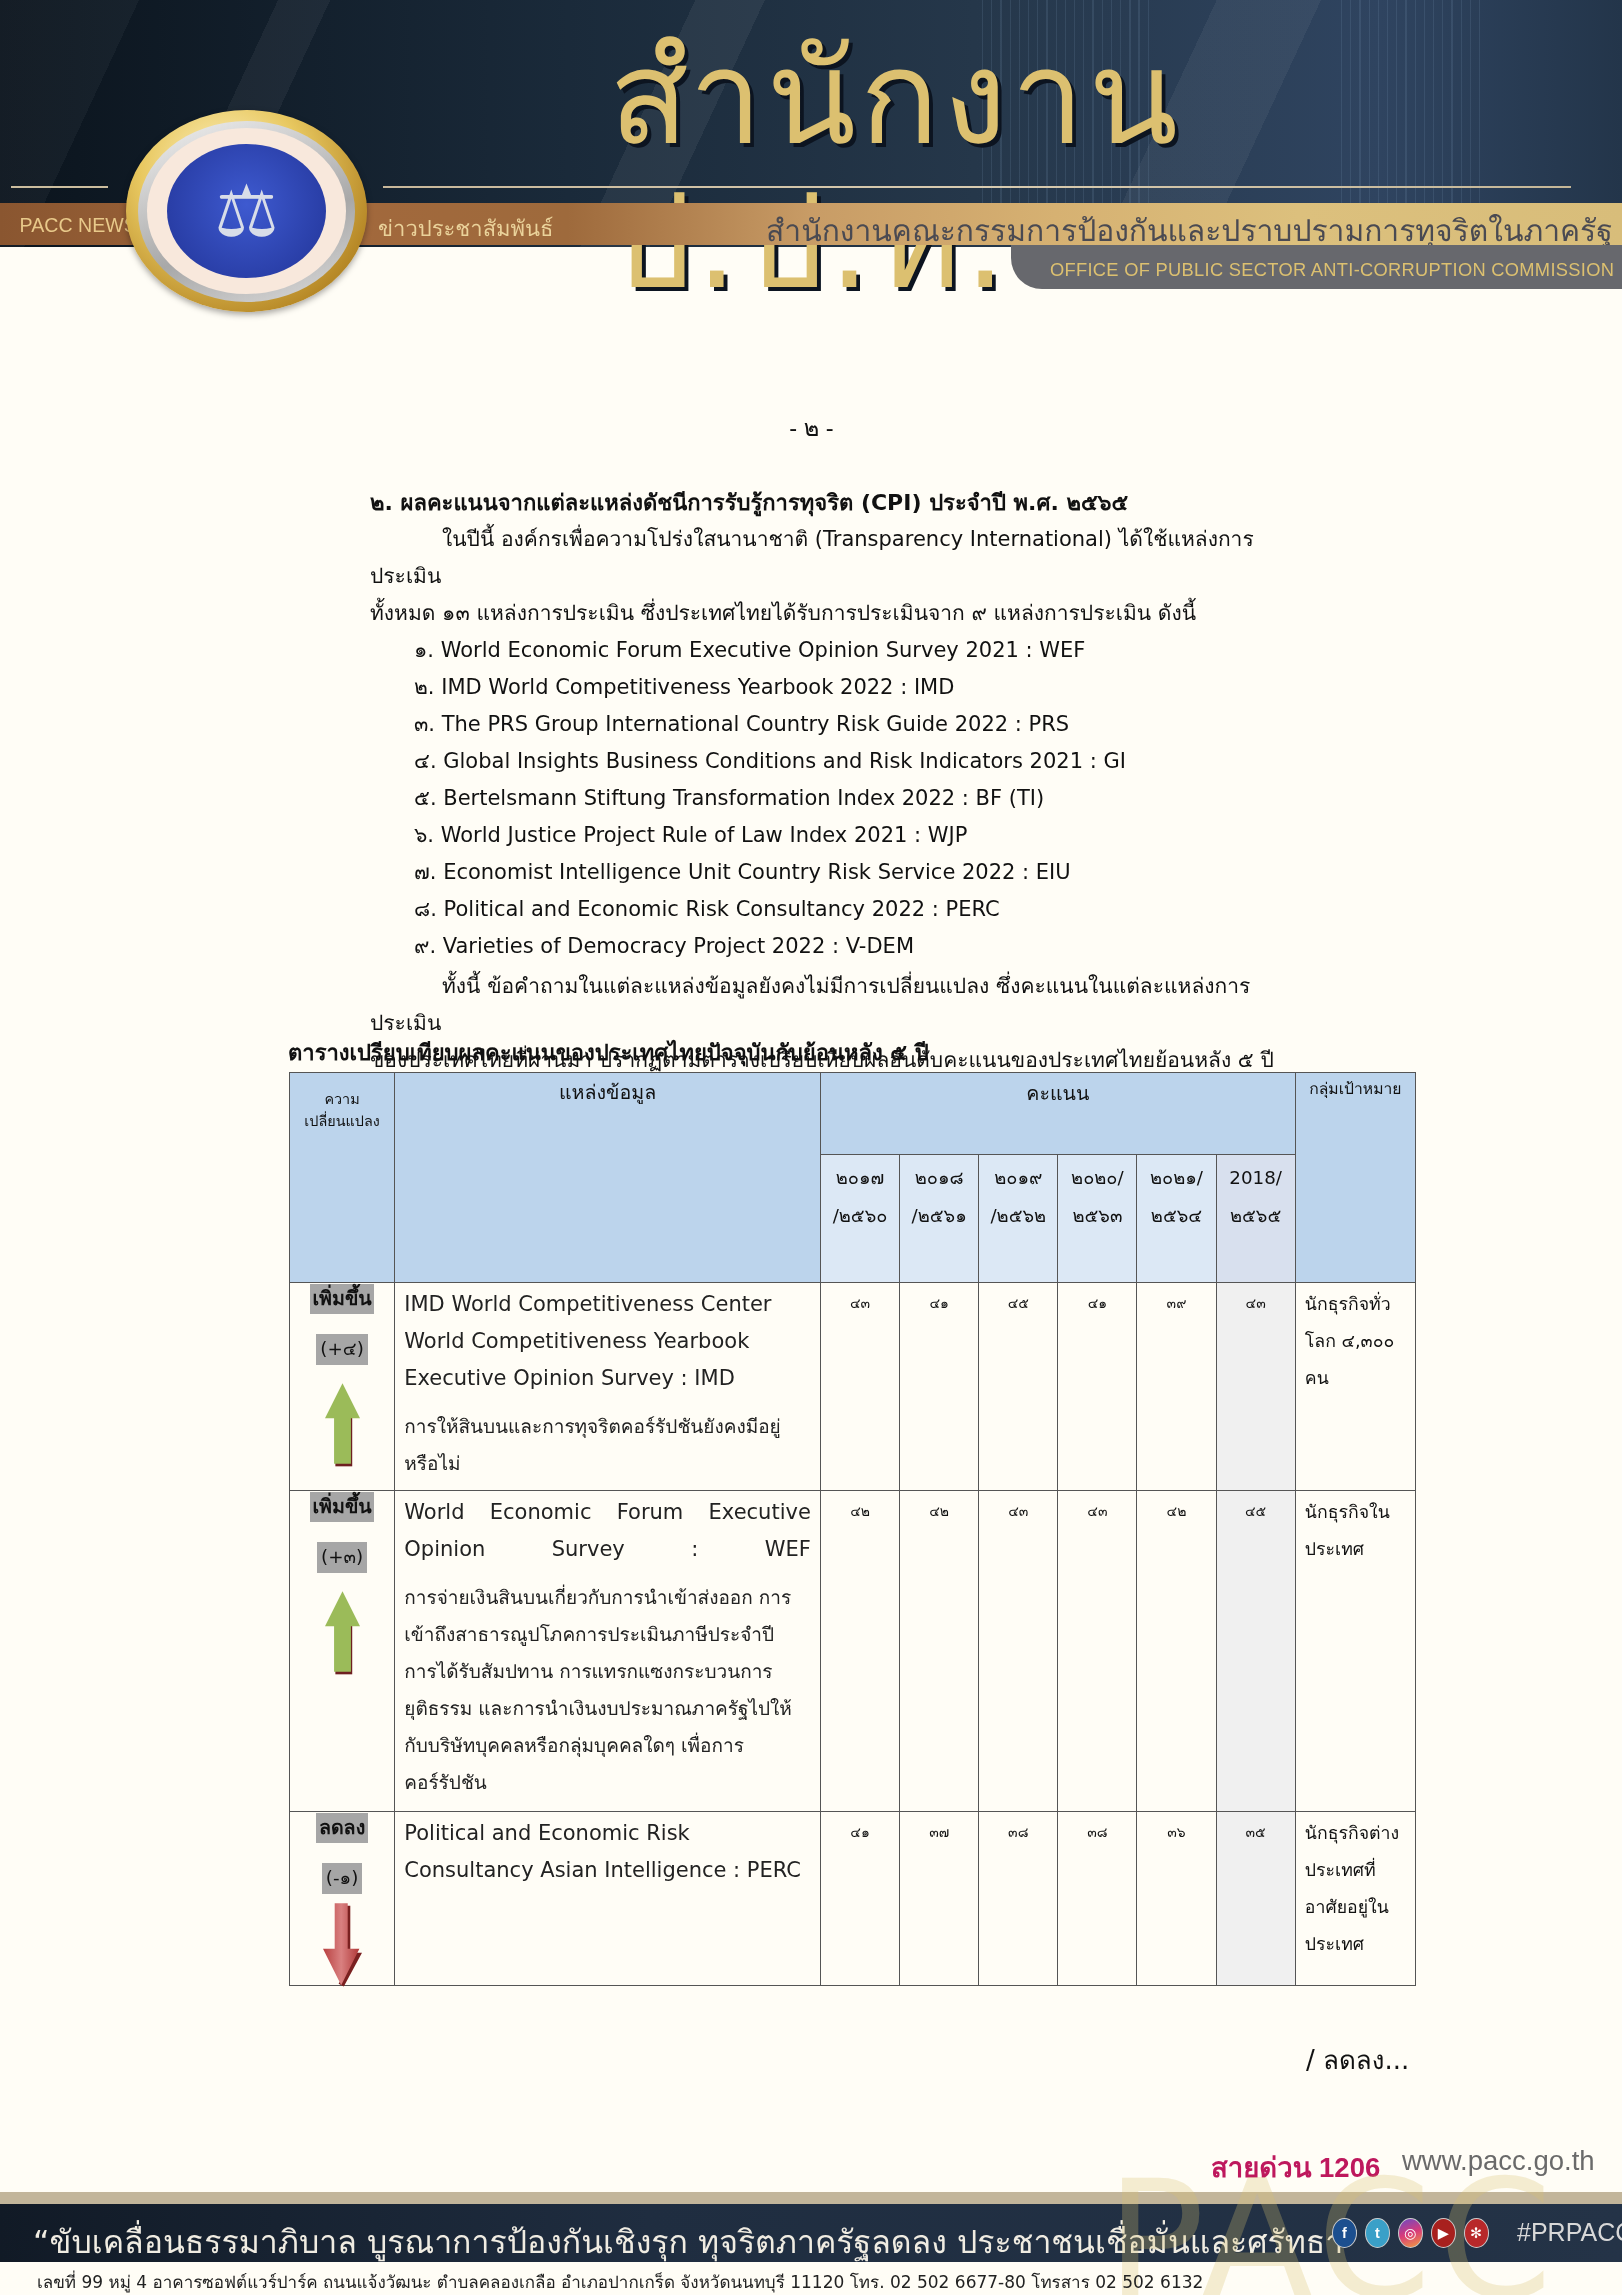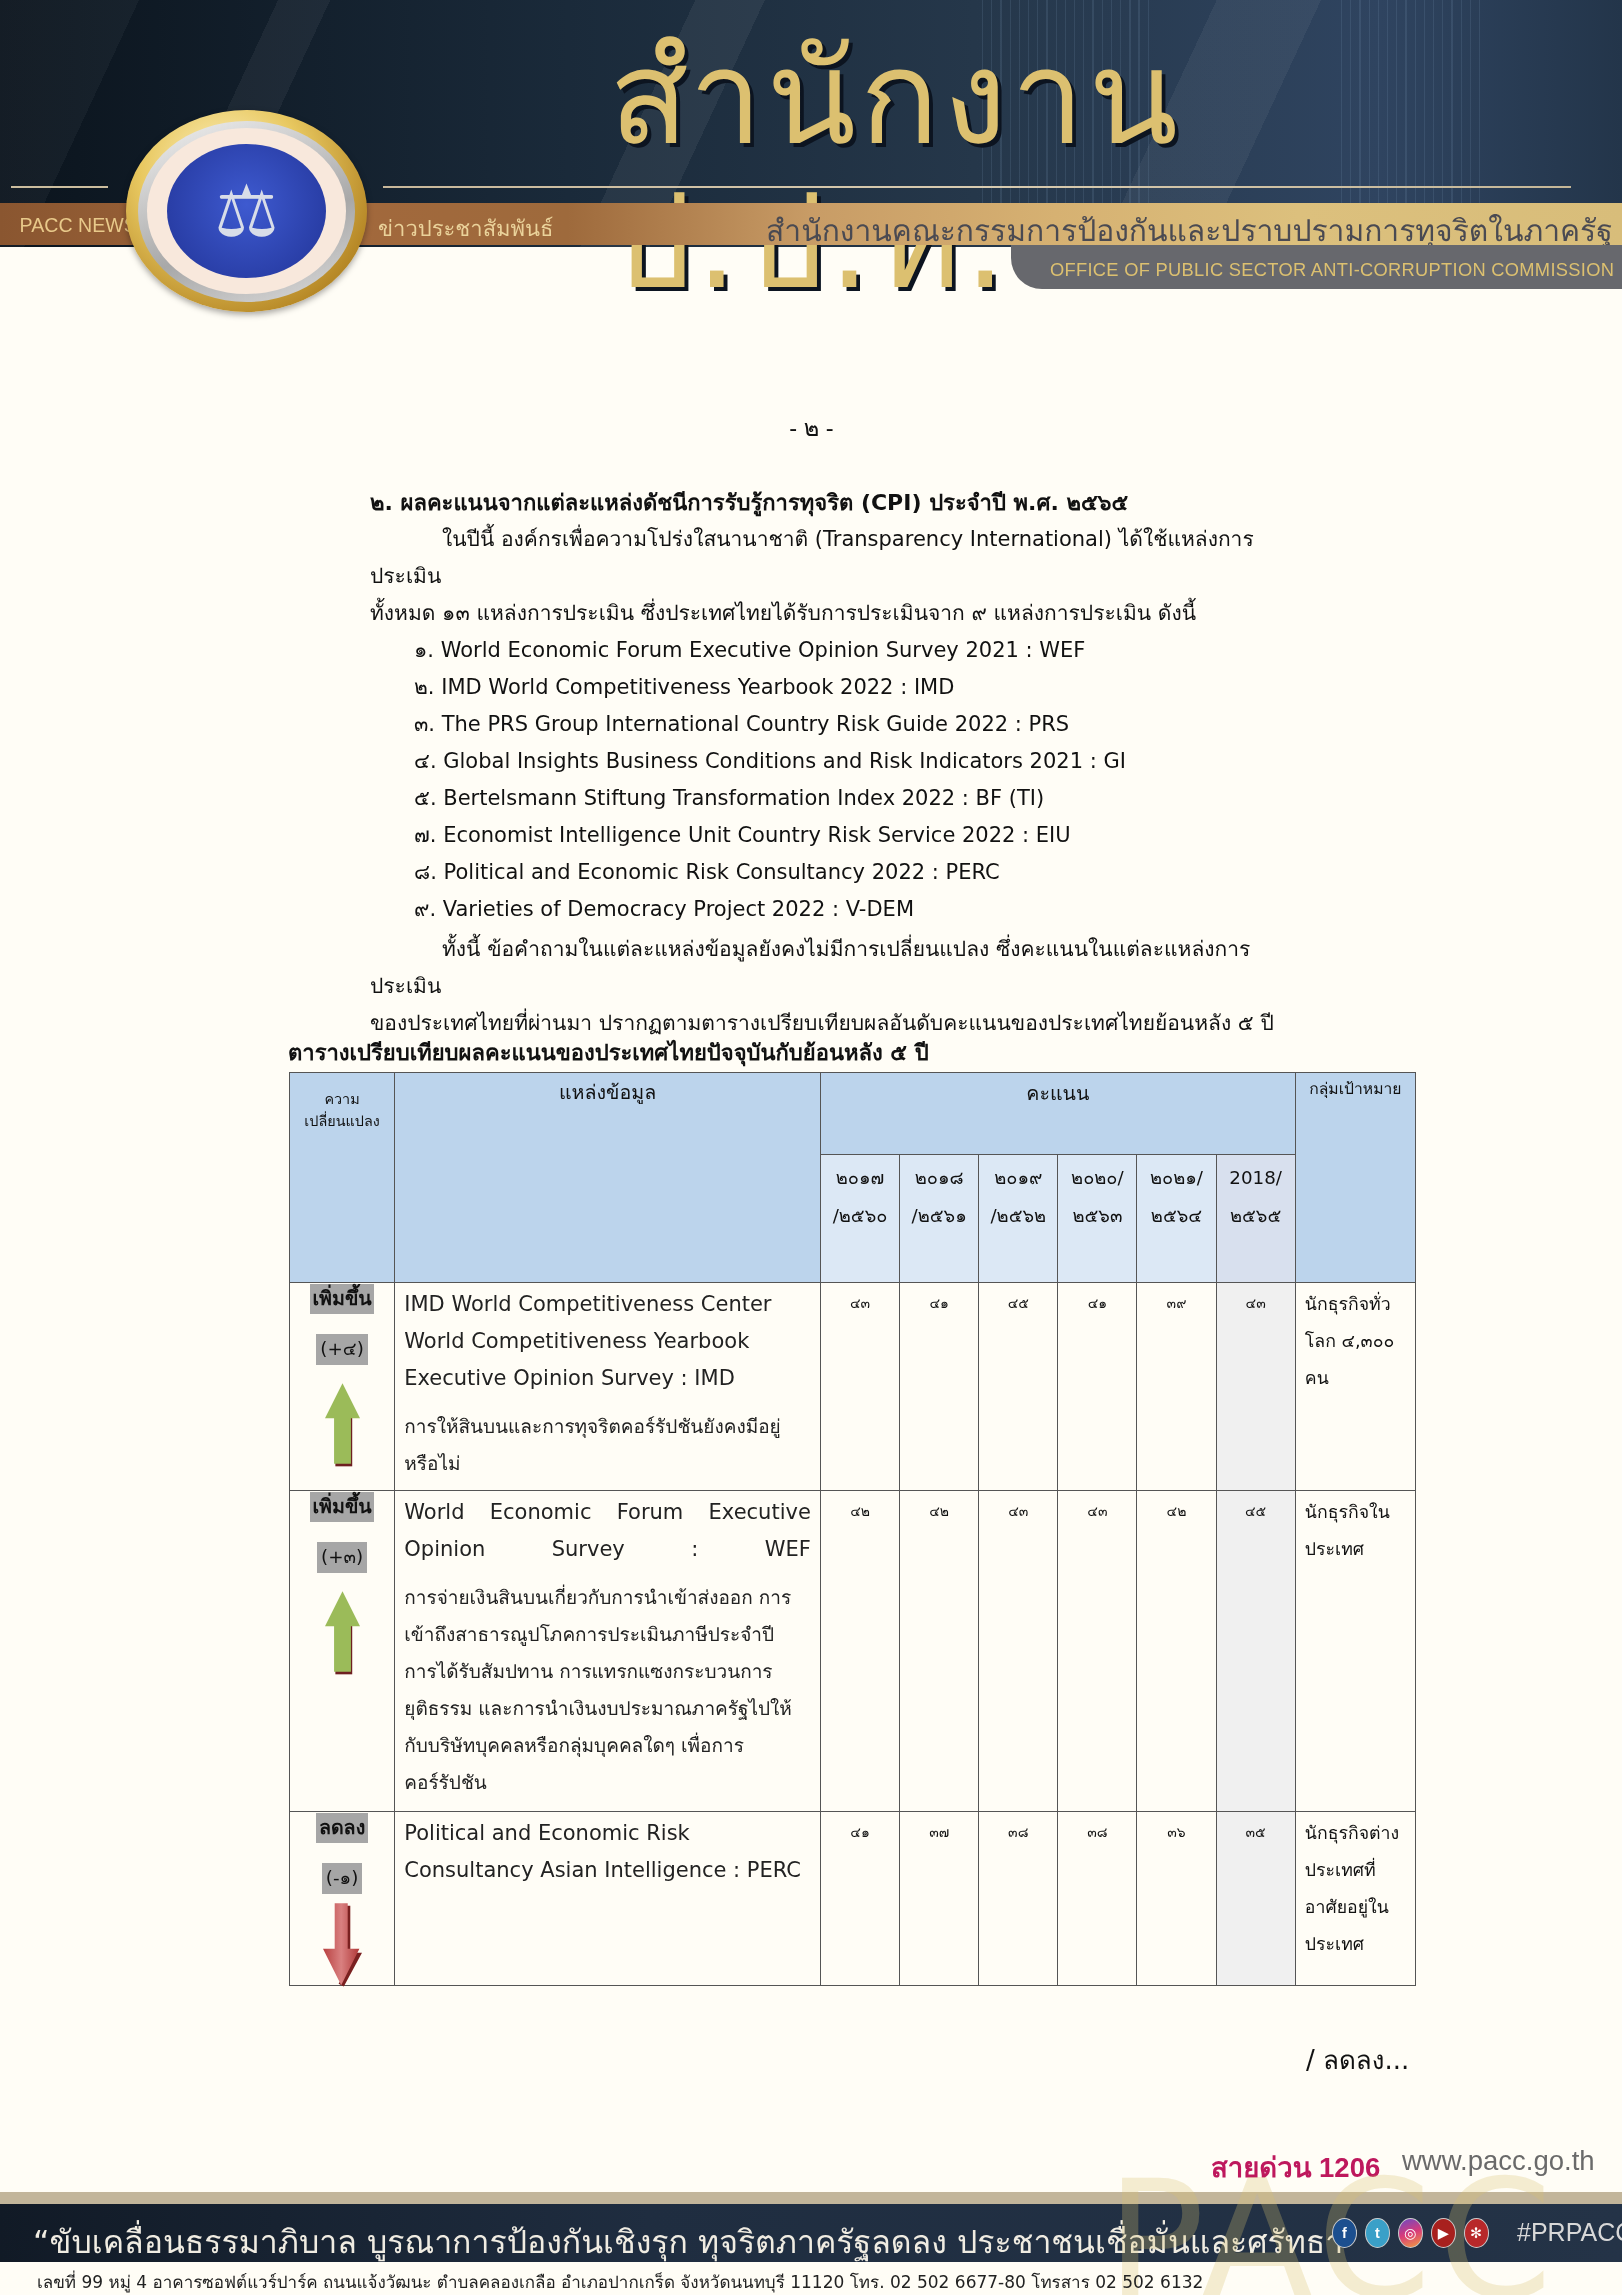--- a/index.html
+++ b/index.html
@@ -146,20 +146,21 @@
   <div class="para">
     <span class="indent"></span><span>ในปีนี้ องค์กรเพื่อความโปร่งใสนานาชาติ (Transparency International) ได้ใช้แหล่งการประเมิน</span><br>
     <span>ทั้งหมด ๑๓ แหล่งการประเมิน ซึ่งประเทศไทยได้รับการประเมินจาก ๙ แหล่งการประเมิน ดังนี้</span>
   </div>
   <ul class="src-list">
     <li>๑. World Economic Forum Executive Opinion Survey 2021 : WEF</li>
     <li>๒. IMD World Competitiveness Yearbook 2022 : IMD</li>
     <li>๓. The PRS Group International Country Risk Guide 2022 : PRS</li>
     <li>๔. Global Insights Business Conditions and Risk Indicators 2021 : GI</li>
     <li>๕. Bertelsmann Stiftung Transformation Index 2022 : BF (TI)</li>
+    <li>๖. World Justice Project Rule of Law Index 2021 : WJP</li>
     <li>๗. Economist Intelligence Unit Country Risk Service 2022 : EIU</li>
     <li>๘. Political and Economic Risk Consultancy 2022 : PERC</li>
     <li>๙. Varieties of Democracy Project 2022 : V-DEM</li>
   </ul>
   <div class="para para2">
     <span class="indent"></span><span>ทั้งนี้ ข้อคำถามในแต่ละแหล่งข้อมูลยังคงไม่มีการเปลี่ยนแปลง ซึ่งคะแนนในแต่ละแหล่งการประเมิน</span><br>
     <span>ของประเทศไทยที่ผ่านมา ปรากฏตามตารางเปรียบเทียบผลอันดับคะแนนของประเทศไทยย้อนหลัง ๕ ปี</span>
   </div>
 </div>
 

